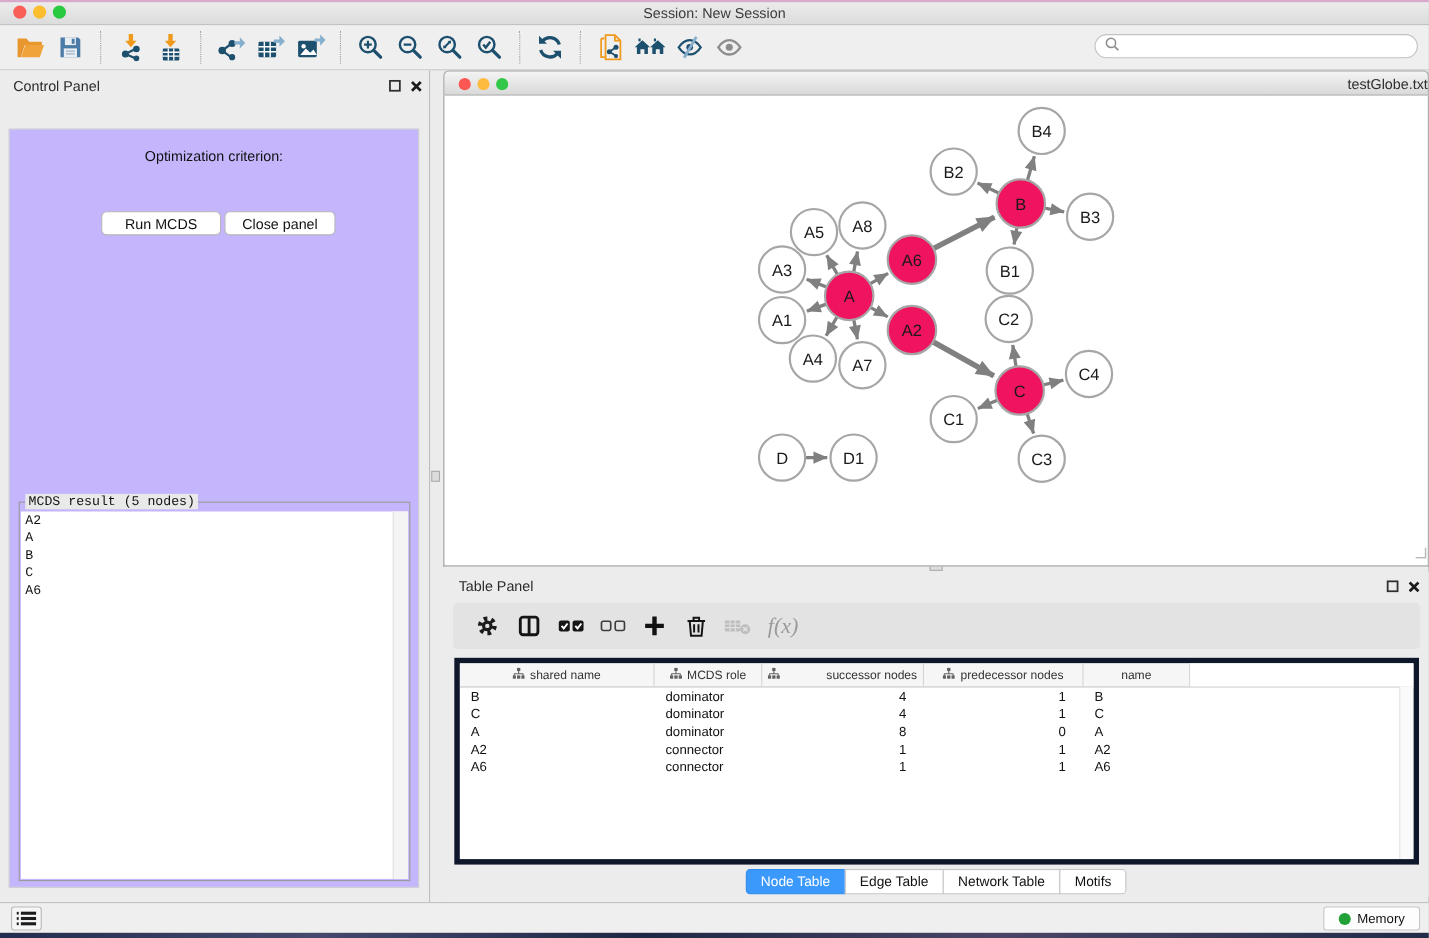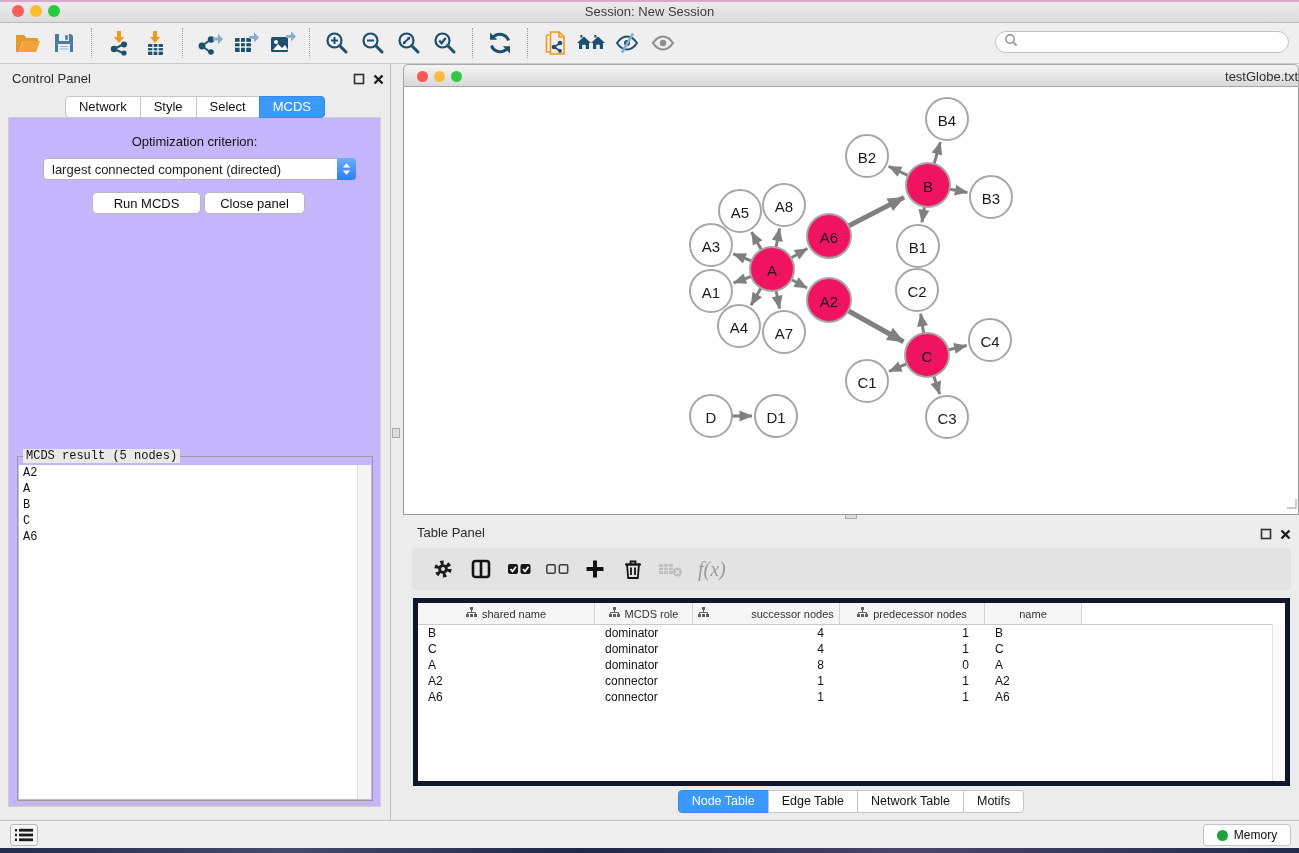--- a/index.html
+++ b/index.html
@@ -288,37 +288,22 @@
   <div class="control-panel">
     <div class="panel-title">Control Panel</div>
     <div class="panel-icons">
       <span><svg width="12" height="12">
             <rect x="1.5" y="1.5" width="9" height="9" fill="none" stroke="#2e2e2e" stroke-width="1.6"></rect>
           </svg></span>
       <span><svg width="11" height="11">
             <path d="M1.5 1.5l8 8M9.5 1.5l-8 8" stroke="#1c1c1c" stroke-width="2.4"></path>
           </svg></span>
     </div>
-    <div class="cp-tabs">
-        <div class="seg-tab">Network</div>
-        <div class="seg-tab">Style</div>
-        <div class="seg-tab">Select</div>
-        <div class="seg-tab active">MCDS</div>
-      </div>
     <div class="cp-content">
       <div class="opt-label">Optimization criterion:</div>
-      <div class="combo">
-        <span class="val">largest connected component (directed)</span>
-        <span class="step">
-          <svg width="11" height="14" viewBox="0 0 11 14">
-              <path d="M5.5 1.2 9.2 5.4H1.8z" fill="#fff"></path>
-              <path d="M5.5 12.8 1.8 8.6h7.4z" fill="#fff"></path>
-            </svg>
-        </span>
-      </div>
       <div class="btn run">Run MCDS</div>
       <div class="btn closep">Close panel</div>
       <div class="result-box">
         <span class="result-title">MCDS result (5 nodes)</span>
         <div class="result-list">
           <div class="result-scroll"></div>
         <div class="result-item">A2</div>
             <div class="result-item">A</div>
             <div class="result-item">B</div>
             <div class="result-item">C</div>

